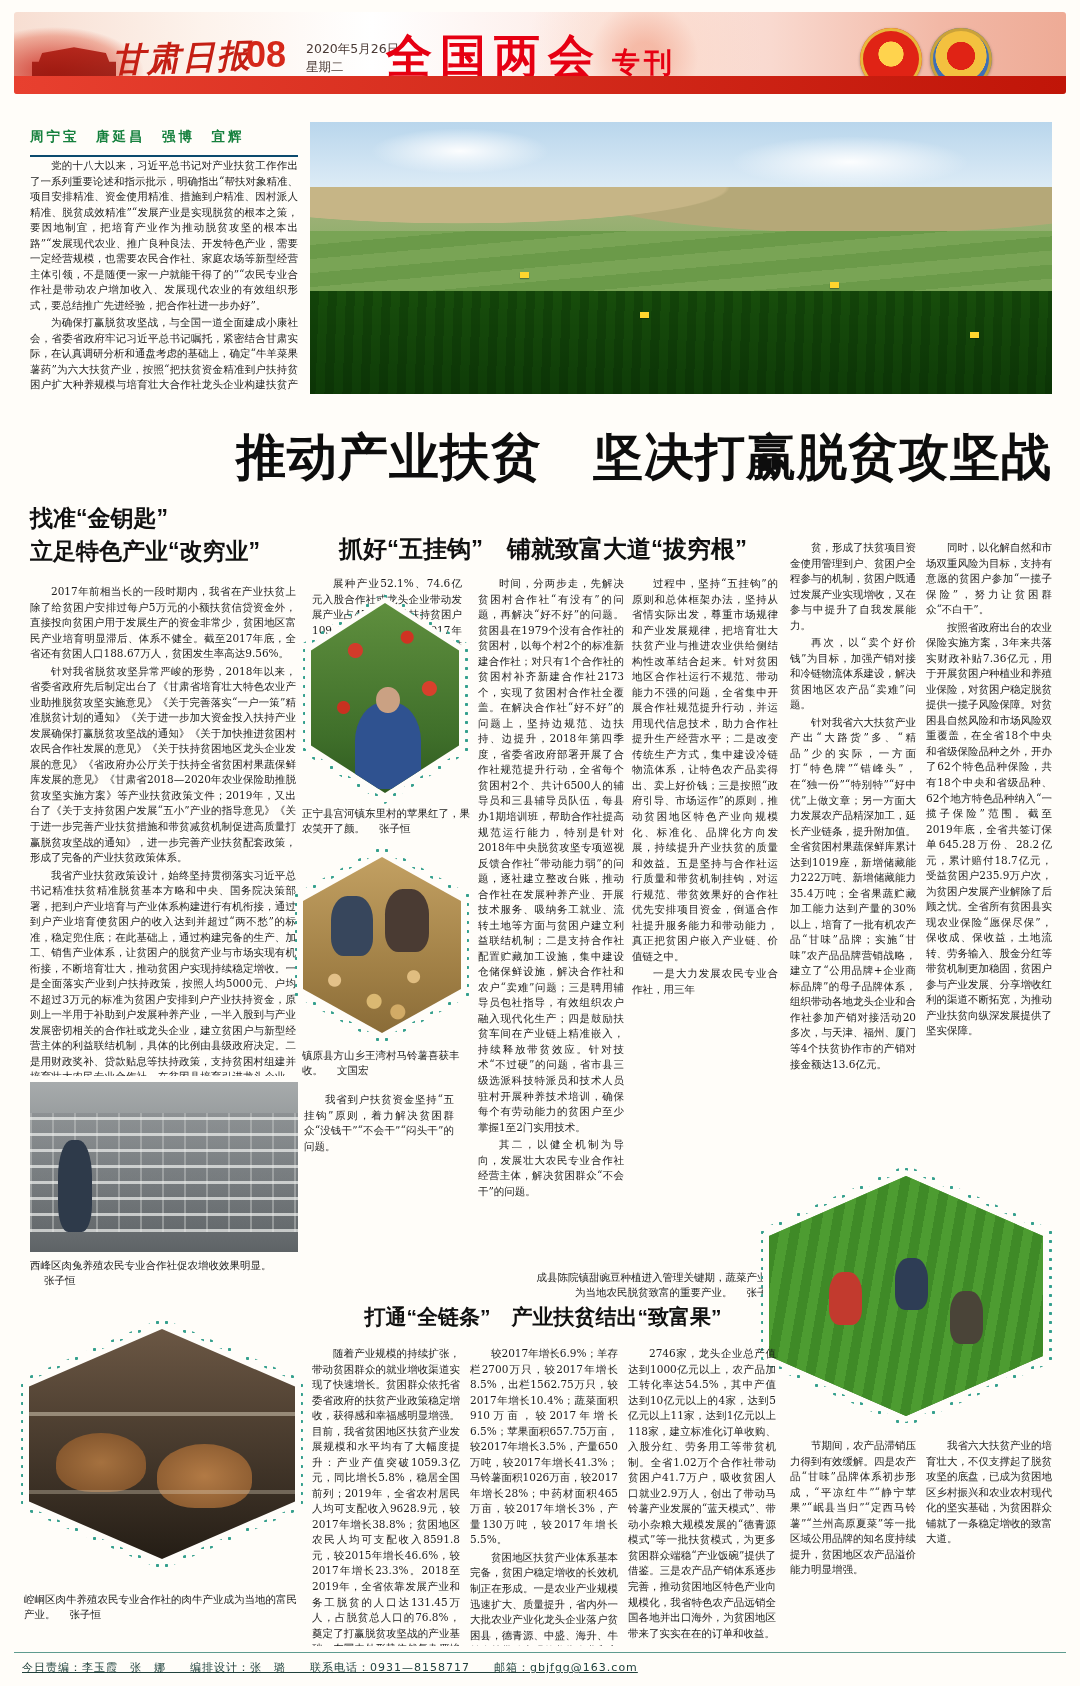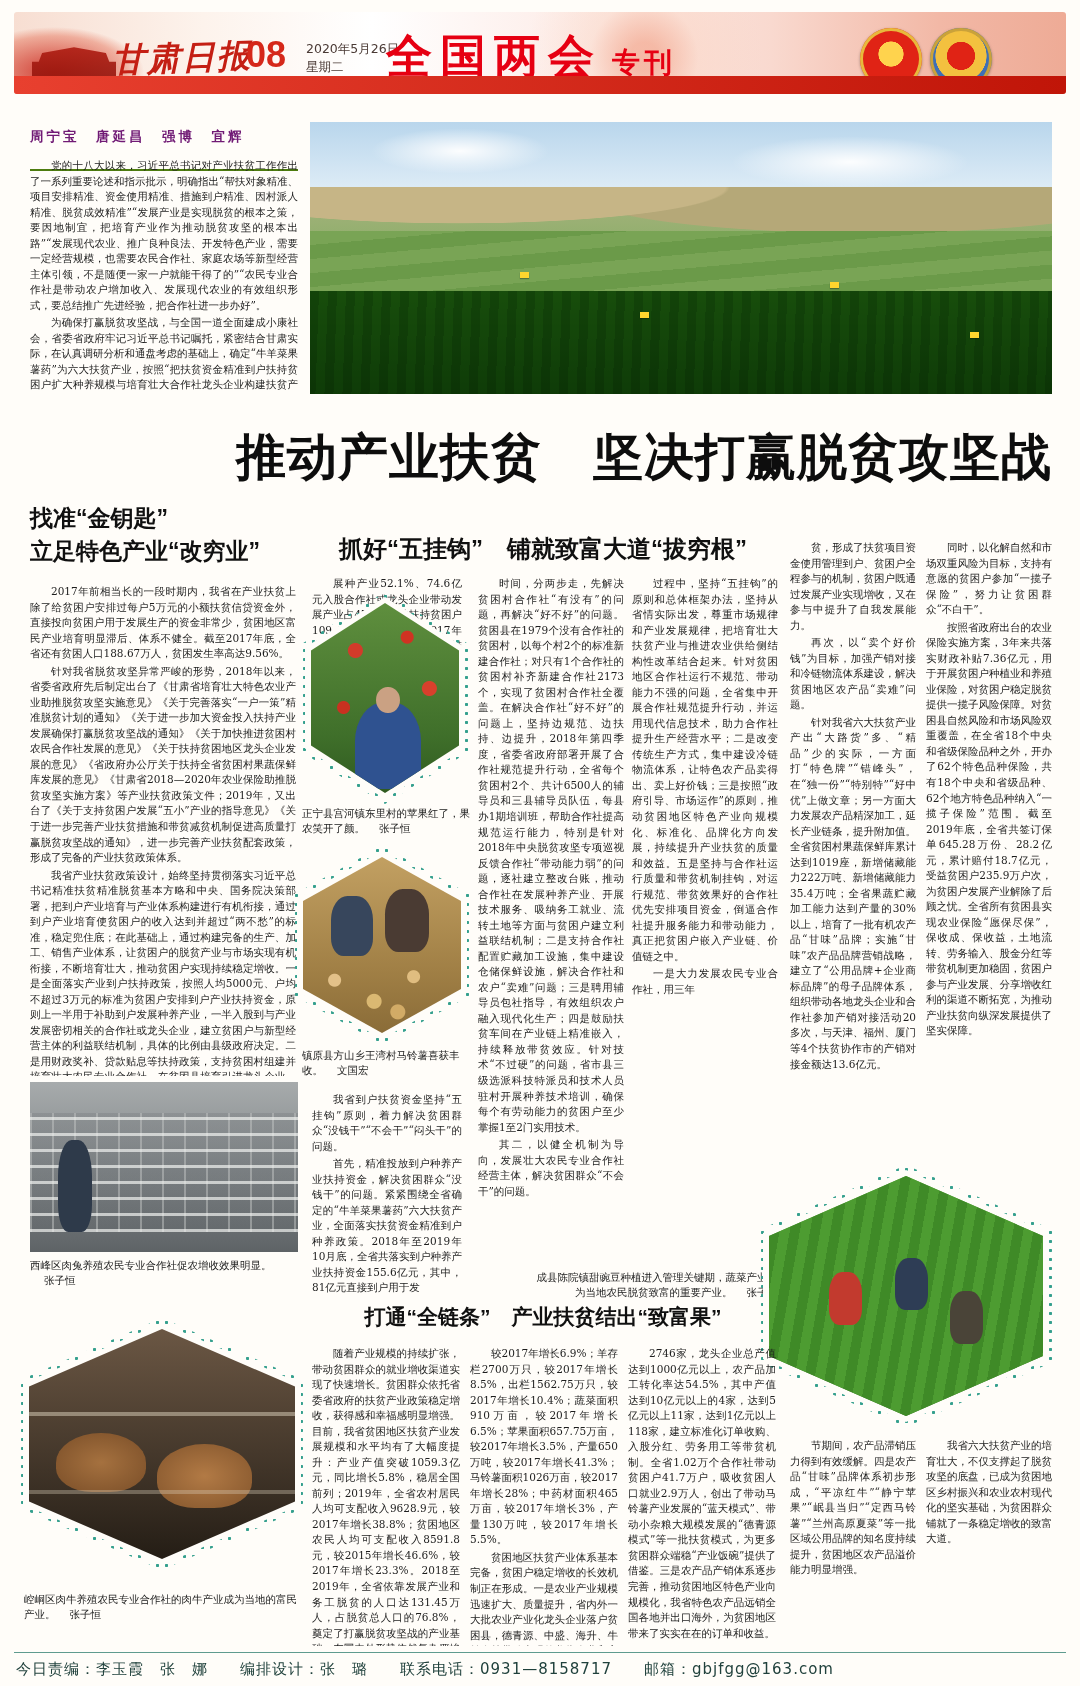--- a/index.html
+++ b/index.html
@@ -25,22 +25,22 @@
   .special .small{font-size:28px;margin-left:10px;letter-spacing:4px;}
   .emblem{position:absolute;top:16px;width:62px;height:62px;border-radius:50%;}
   .emblem.nat{left:846px;background:radial-gradient(circle at 50% 42%,#ffd34d 0 26%,#e02315 27% 78%,#c01508 79% 100%);
        box-shadow:0 0 0 3px #e8b93c inset,0 1px 3px rgba(0,0,0,.35);}
   .emblem.cppcc{left:916px;background:radial-gradient(circle at 50% 45%,#e02315 0 30%,#f3c13f 31% 55%,#3f6fb5 56% 100%);
        box-shadow:0 0 0 3px #caa23a inset,0 1px 3px rgba(0,0,0,.35);}
   
   .bt{position:absolute;font-size:10.5px;line-height:1.48;color:#1d1d1d;text-align:justify;overflow:hidden;
       font-family:"DejaVu Serif","Liberation Serif",serif;}
   .bt p{margin:0 0 2px;text-indent:2em;}
-  .byline{position:absolute;left:30px;top:128px;width:268px;font-size:13.5px;font-weight:bold;color:#701a75;
-      letter-spacing:3px;border-bottom:2px solid #4d7c0f;padding-bottom:23px;}
+  .byline{position:absolute;left:30px;top:128px;width:268px;font-size:13.5px;font-weight:bold;color:#15803d;
+      letter-spacing:3px;border-bottom:2px solid #0c4a6e;padding-bottom:9px;}
   .caption{position:absolute;font-size:10.5px;color:#222;line-height:1.45;font-family:"DejaVu Serif","Liberation Serif",serif;}
   .caption .credit{display:inline-block;margin-left:14px;}
   .headline{position:absolute;left:30px;top:424px;width:1022px;text-align:right;font-size:50px;font-weight:900;
       color:#0d0d0d;letter-spacing:1px;font-family:"Liberation Sans",sans-serif;}
   .subhead-left{position:absolute;left:30px;top:502px;width:270px;font-size:23px;font-weight:900;color:#101010;
       line-height:1.45;font-family:"Liberation Sans",sans-serif;}
   .subhead-mid{position:absolute;left:312px;top:533px;width:462px;text-align:center;font-size:24px;font-weight:900;
       color:#101010;font-family:"Liberation Sans",sans-serif;}
   .subhead-bottom{position:absolute;left:312px;top:1303px;width:462px;text-align:center;font-size:21px;font-weight:900;
       color:#101010;font-family:"Liberation Sans",sans-serif;}
@@ -60,21 +60,21 @@
        background:linear-gradient(#a7abac,#7c8184 60%,#5e6366);}
   .cage-rows{position:absolute;left:0;top:18%;width:100%;height:70%;
        background:repeating-linear-gradient(0deg,rgba(230,232,230,.75) 0 3px,rgba(90,95,98,.2) 3px 16px),repeating-linear-gradient(90deg,rgba(220,222,220,.5) 0 2px,transparent 2px 22px);}
   .person{position:absolute;background:#2e3a4a;border-radius:40% 40% 30% 30%;}
   .hexwrap{position:absolute;}
   .hex{clip-path:polygon(50% 0,100% 25%,100% 75%,50% 100%,0 75%,0 25%);}
   .hex-dots{position:absolute;inset:0;background:radial-gradient(#35a08e 1.4px,transparent 1.5px) 0 0/9px 9px;}
   .hex-gap{position:absolute;inset:5px;background:#fffdf9;}
   .hex-photo{position:absolute;inset:11px;overflow:hidden;}
   .footer-rule{position:absolute;left:14px;top:1652px;width:1052px;border-top:1.5px solid #5f9b8f;}
-  .footer-text{position:absolute;left:16px;top:1660px;width:1040px;font-size:15px;color:#20413c;letter-spacing:1px;}
+  .footer-text{position:absolute;left:22px;top:1660px;width:1040px;font-size:11px;color:#20413c;letter-spacing:1px;text-decoration:underline;}
 </style>
 </head>
 <body>
 
 <div class="page">
 
   <div class="band">
     <div class="tam"></div>
     <div class="tam-gate"></div>
     <div class="starburst"></div>
@@ -168,23 +168,22 @@
     <div class="hex hex-gap"></div>
     <div class="hex hex-photo" style="background:radial-gradient(circle at 20% 70%,#e3c189 0 6px,transparent 7px),radial-gradient(circle at 45% 82%,#dab872 0 7px,transparent 8px),radial-gradient(circle at 70% 68%,#e0bd80 0 6px,transparent 7px),radial-gradient(circle at 60% 88%,#d2ab66 0 7px,transparent 8px),linear-gradient(#c2a062,#a07f45 65%,#8a6c38);">
       <div class="person" style="left:18%;top:22%;width:26%;height:34%;background:#37465c;"></div>
       <div class="person" style="left:52%;top:18%;width:28%;height:36%;background:#4a3b33;"></div>
     </div>
   </div>
   <div class="caption" style="left:302px;top:1048px;width:168px;">
     <span>镇原县方山乡王湾村马铃薯喜获丰收。</span><span class="credit">文国宏</span>
   </div>
 
-  <div class="bt" style="left:312px;top:1092px;width:150px;height:202px;">
+  <div class="bt" style="left:304px;top:1092px;width:150px;height:202px;">
     <p>我省到户扶贫资金坚持“五挂钩”原则，着力解决贫困群众“没钱干”“不会干”“闷头干”的问题。</p>
-    <p>首先，精准投放到户种养产业扶持资金，解决贫困群众“没钱干”的问题。紧紧围绕全省确定的“牛羊菜果薯药”六大扶贫产业，全面落实扶贫资金精准到户种养政策。2018年至2019年10月底，全省共落实到户种养产业扶持资金155.6亿元，其中，81亿元直接到户用于发</p>
   </div>
 
   <div class="bt" style="left:478px;top:576px;width:146px;height:718px;">
     <p>时间，分两步走，先解决贫困村合作社“有没有”的问题，再解决“好不好”的问题。贫困县在1979个没有合作社的贫困村，以每个村2个的标准新建合作社；对只有1个合作社的贫困村补齐新建合作社2173个，实现了贫困村合作社全覆盖。在解决合作社“好不好”的问题上，坚持边规范、边扶持、边提升，2018年第四季度，省委省政府部署开展了合作社规范提升行动，全省每个贫困村2个、共计6500人的辅导员和三县辅导员队伍，每县办1期培训班，帮助合作社提高规范运行能力，特别是针对2018年中央脱贫攻坚专项巡视反馈合作社“带动能力弱”的问题，逐社建立整改台账，推动合作社在发展种养产业、开展技术服务、吸纳务工就业、流转土地等方面与贫困户建立利益联结机制；二是支持合作社配置贮藏加工设施，集中建设仓储保鲜设施，解决合作社和农户“卖难”问题；三是聘用辅导员包社指导，有效组织农户融入现代化生产；四是鼓励扶贫车间在产业链上精准嵌入，持续释放带贫效应。针对技术“不过硬”的问题，省市县三级选派科技特派员和技术人员驻村开展种养技术培训，确保每个有劳动能力的贫困户至少掌握1至2门实用技术。</p>
     <p>其二，以健全机制为导向，发展壮大农民专业合作社经营主体，解决贫困群众“不会干”的问题。</p>
   </div>
 
   <div class="bt" style="left:632px;top:576px;width:146px;height:688px;">
     <p>过程中，坚持“五挂钩”的原则和总体框架办法，坚持从省情实际出发，尊重市场规律和产业发展规律，把培育壮大扶贫产业与推进农业供给侧结构性改革结合起来。针对贫困地区合作社运行不规范、带动能力不强的问题，全省集中开展合作社规范提升行动，并运用现代信息技术，助力合作社提升生产经营水平；二是改变传统生产方式，集中建设冷链物流体系，让特色农产品卖得出、卖上好价钱；三是按照“政府引导、市场运作”的原则，推动贫困地区特色产业向规模化、标准化、品牌化方向发展，持续提升产业扶贫的质量和效益。五是坚持与合作社运行质量和带贫机制挂钩，对运行规范、带贫效果好的合作社优先安排项目资金，倒逼合作社提升服务能力和带动能力，真正把贫困户嵌入产业链、价值链之中。</p>
     <p>一是大力发展农民专业合作社，用三年</p>

